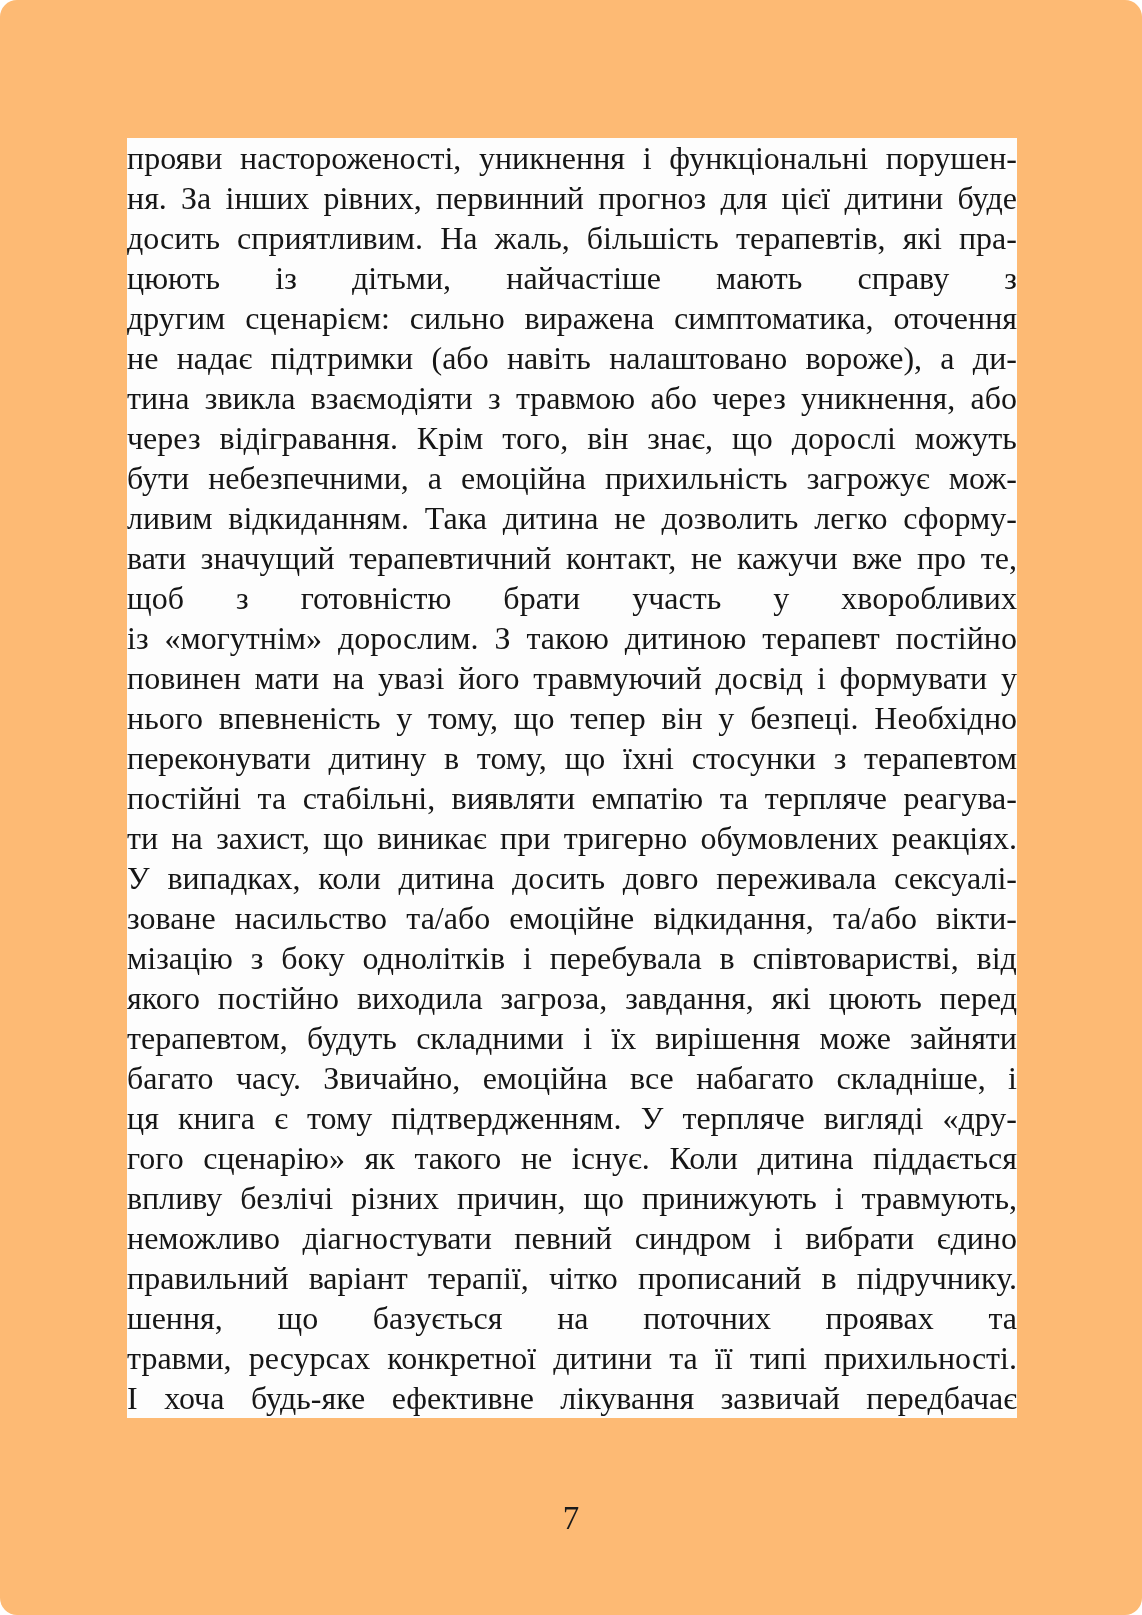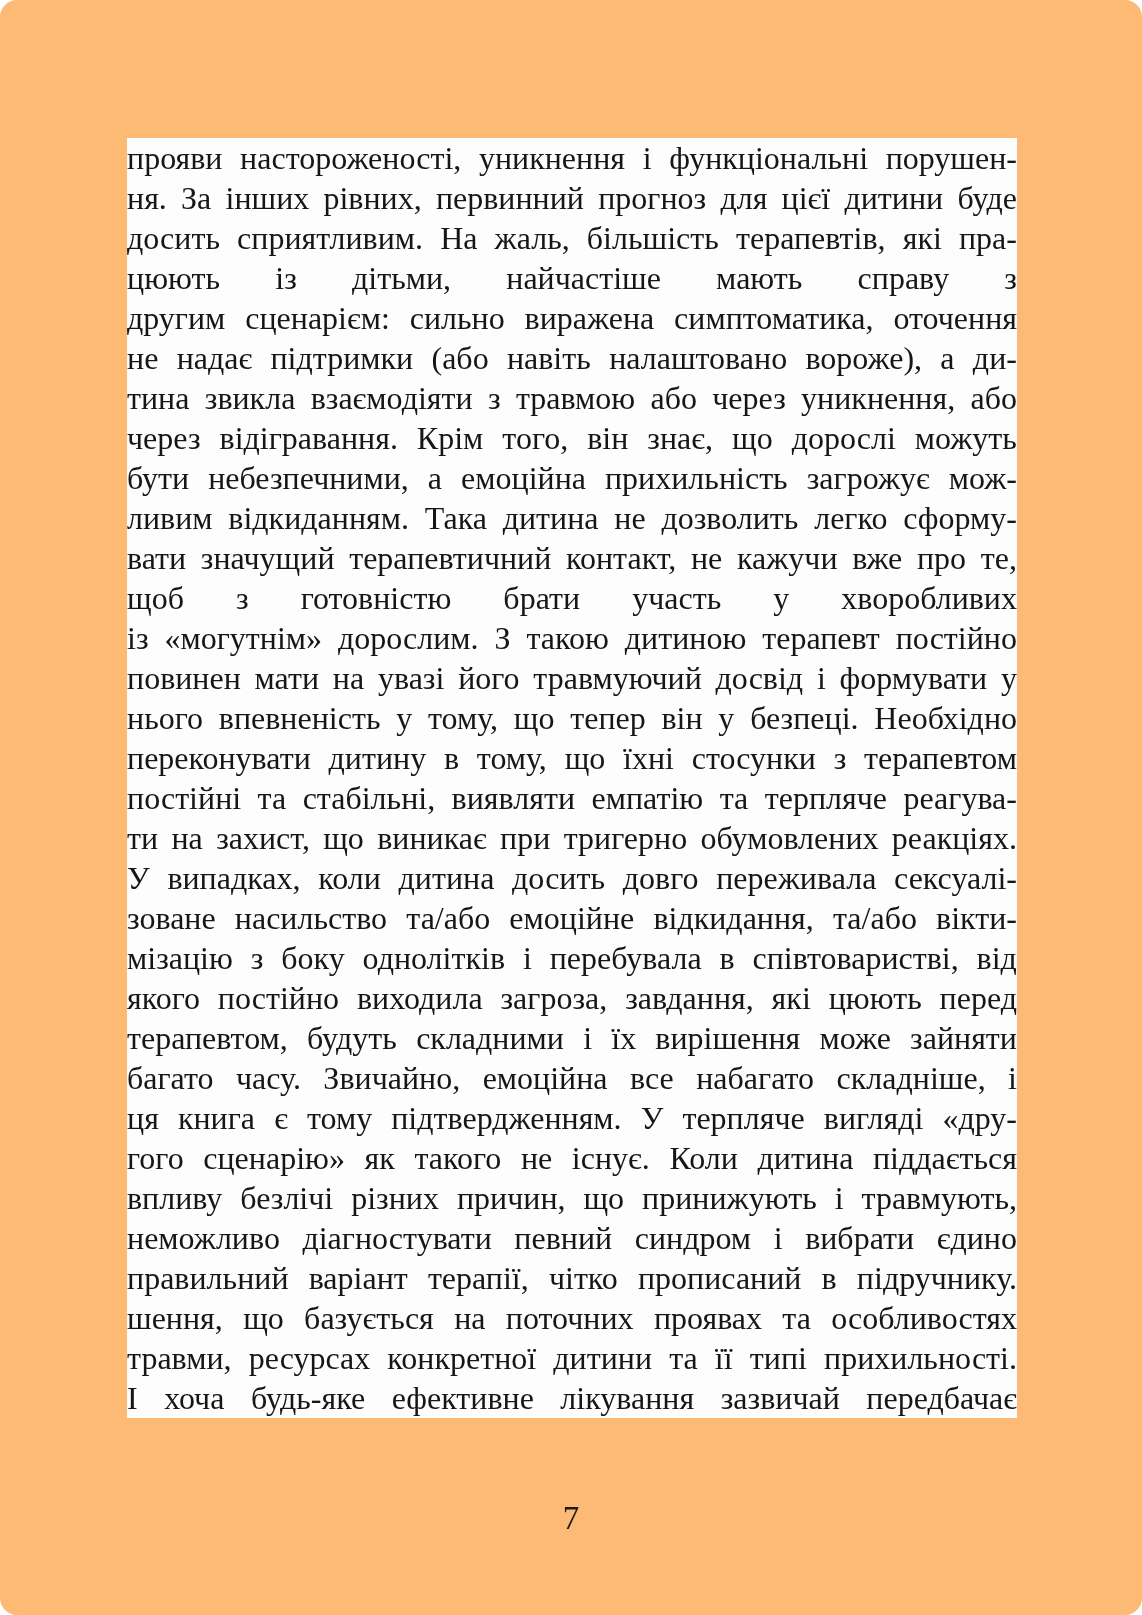--- a/index.html
+++ b/index.html
@@ -348,21 +348,20 @@
         <span>підручнику.</span>
       </div>
       <div class="line">
         <span>шення,</span>
         <span>що</span>
         <span>базується</span>
         <span>на</span>
         <span>поточних</span>
         <span>проявах</span>
         <span>та</span>
-        <span>особливостях</span>
       </div>
       <div class="line">
         <span>травми,</span>
         <span>ресурсах</span>
         <span>конкретної</span>
         <span>дитини</span>
         <span>та</span>
         <span>її</span>
         <span>типі</span>
         <span>прихильності.</span>

